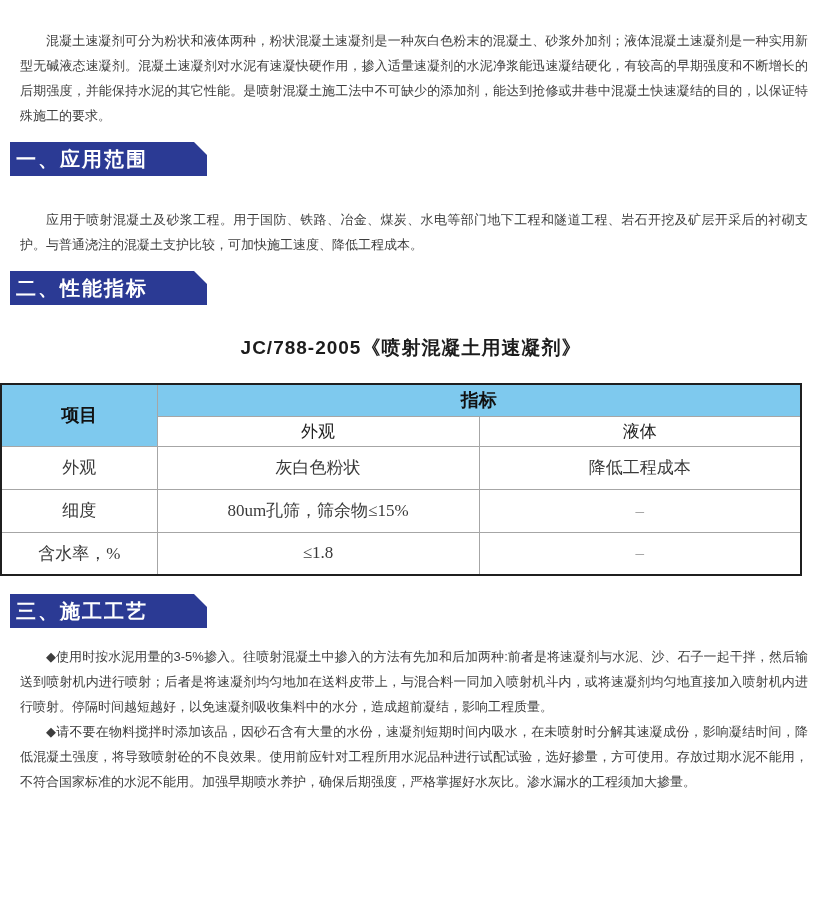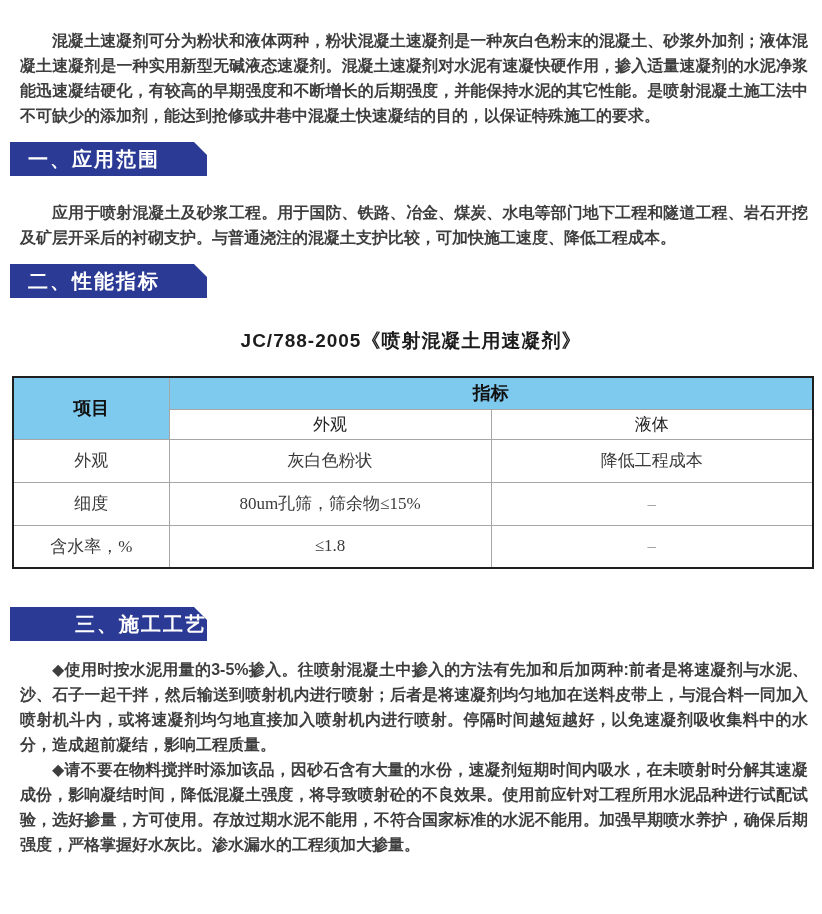--- a/index.html
+++ b/index.html
@@ -12,44 +12,44 @@
   *{box-sizing:border-box;}
   html,body{margin:0;padding:0;}
   body{
     width:822px;height:914px;background:#ffffff;overflow:hidden;
     font-family:"Liberation Sans","DejaVu Sans",sans-serif;
     color:var(--text);
   }
   .para{
     margin:0 14px 0 20px;
     text-indent:2em;
-    font-size:16px;line-height:25px;font-weight:bold;
+    font-size:13px;line-height:25px;font-weight:normal;
     color:var(--text);
     text-align:justify;
   }
   .intro{margin-top:28px;}
-  .after-banner{margin-top:24px;}
+  .after-banner{margin-top:31px;}
   .banner{
     margin-left:10px;margin-top:14px;
     width:197px;height:34px;
     background:var(--banner-blue);
     color:#ffffff;
     display:flex;align-items:center;
-    padding-left:18px;
+    padding-left:6px;
     font-size:20px;font-weight:bold;letter-spacing:2px;
     clip-path:polygon(0 0, calc(100% - 13px) 0, 100% 13px, 100% 100%, 0 100%);
   }
-  .banner-3{margin-top:38px;justify-content:flex-end;}
+  .banner-3{margin-top:18px;}
   .table-title{
     margin-top:30px;
     text-align:center;
     font-size:19px;font-weight:bold;color:#1c1c1c;
     letter-spacing:1px;
   }
-  .table-wrap{margin:22px 10px 0 12px;}
+  .table-wrap{margin:22px 10px 0 0;}
   table.spec{
     width:802px;border-collapse:collapse;table-layout:fixed;
     border:2px solid var(--border-dark);
     font-family:"Liberation Serif","DejaVu Serif",serif;
   }
   table.spec th, table.spec td{
     border:1px solid var(--border-light);
     text-align:center;vertical-align:middle;
     padding:0;
   }

